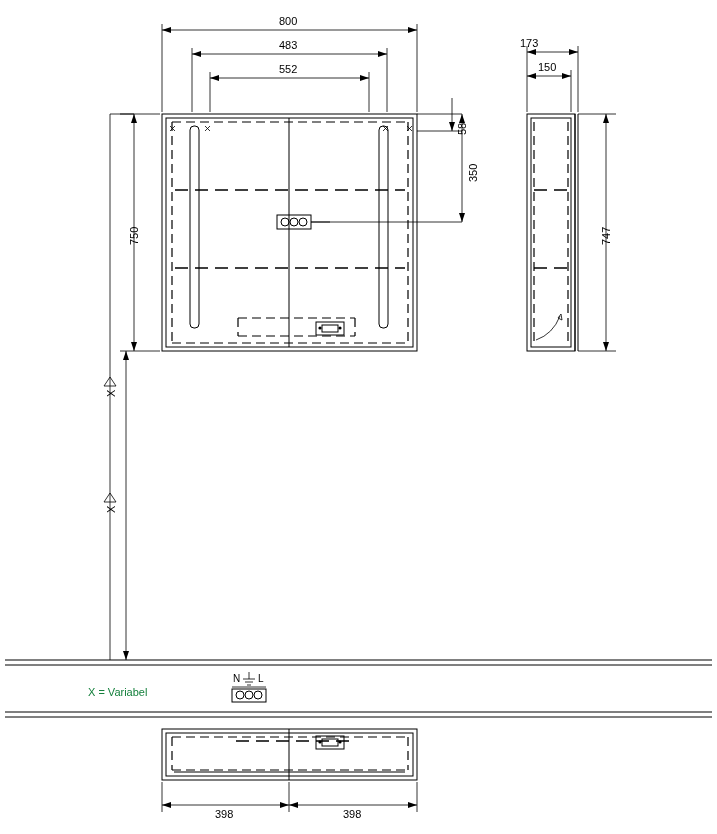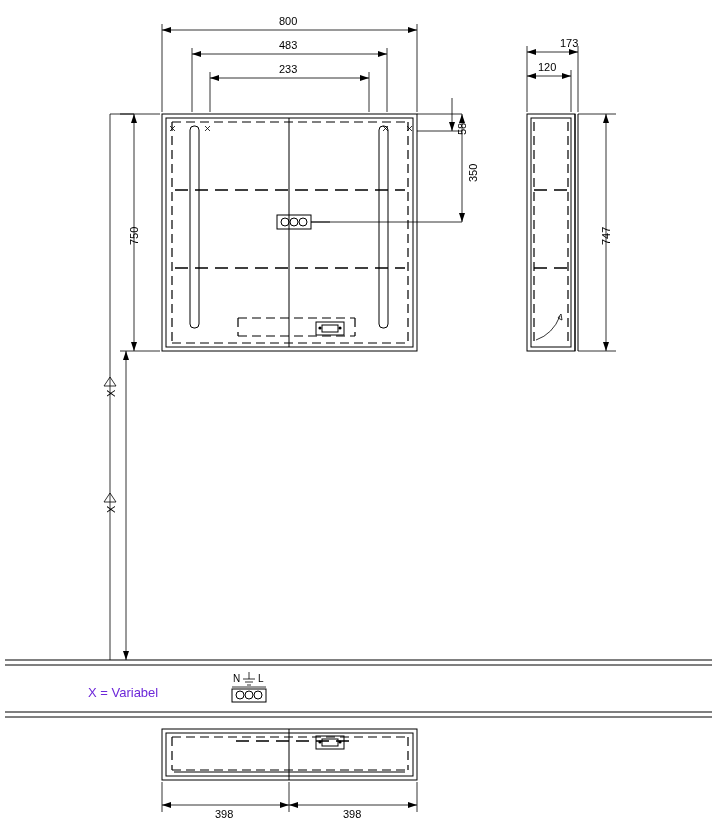--- a/index.html
+++ b/index.html
@@ -20,22 +20,22 @@
     color:#000;
     white-space:nowrap;
     line-height:11px;
   }
   .lbl.rot{
     transform:rotate(-90deg);
     transform-origin:left top;
   }
   .note{
     position:absolute;
-    font-size:13px;
-    color:#6d28d9;
+    font-size:11px;
+    color:#15803d;
     white-space:nowrap;
     line-height:13px;
   }
   svg{position:absolute;left:0;top:0;overflow:visible;}
   .stroke{fill:none;stroke:#000;stroke-width:1;}
   .thin{fill:none;stroke:#000;stroke-width:0.8;}
   .dash{fill:none;stroke:#000;stroke-width:1.4;stroke-dasharray:13 7;}
   .dash2{fill:none;stroke:#000;stroke-width:1.2;stroke-dasharray:9 5;}
   .fillblk{fill:#000;stroke:none;}
 </style>
@@ -170,32 +170,32 @@
     <circle class="stroke" cx="240" cy="695" r="4"></circle>
     <circle class="stroke" cx="249" cy="695" r="4"></circle>
     <circle class="stroke" cx="258" cy="695" r="4"></circle>
 
     <path class="thin" d="M249 672 V679 M243 679 H255 M245 682 H253 M247 685 H251"></path>
     <path class="thin" d="M232 687 H266"></path>
   </svg>
 
   <div class="lbl" style="left:279px;top:16px;">800</div>
   <div class="lbl" style="left:279px;top:40px;">483</div>
-  <div class="lbl" style="left:279px;top:64px;">233</div>
+  <div class="lbl" style="left:279px;top:64px;">552</div>
 
   <div class="lbl rot" style="left:457px;top:135px;">58</div>
   <div class="lbl rot" style="left:468px;top:182px;">350</div>
 
   <div class="lbl rot" style="left:129px;top:245px;">750</div>
 
   <div class="lbl rot" style="left:106px;top:397px;">X</div>
   <div class="lbl rot" style="left:106px;top:513px;">X</div>
 
-  <div class="lbl" style="left:560px;top:38px;">173</div>
-  <div class="lbl" style="left:538px;top:62px;">120</div>
+  <div class="lbl" style="left:520px;top:38px;">173</div>
+  <div class="lbl" style="left:538px;top:62px;">150</div>
   <div class="lbl rot" style="left:601px;top:245px;">747</div>
 
   <div class="lbl" style="left:215px;top:809px;">398</div>
   <div class="lbl" style="left:343px;top:809px;">398</div>
 
   <div class="note" style="left:88px;top:686px;">X = Variabel</div>
   <div class="lbl" style="left:233px;top:673px;font-size:10px;">N</div>
   <div class="lbl" style="left:258px;top:673px;font-size:10px;">L</div>
 
 </div>

